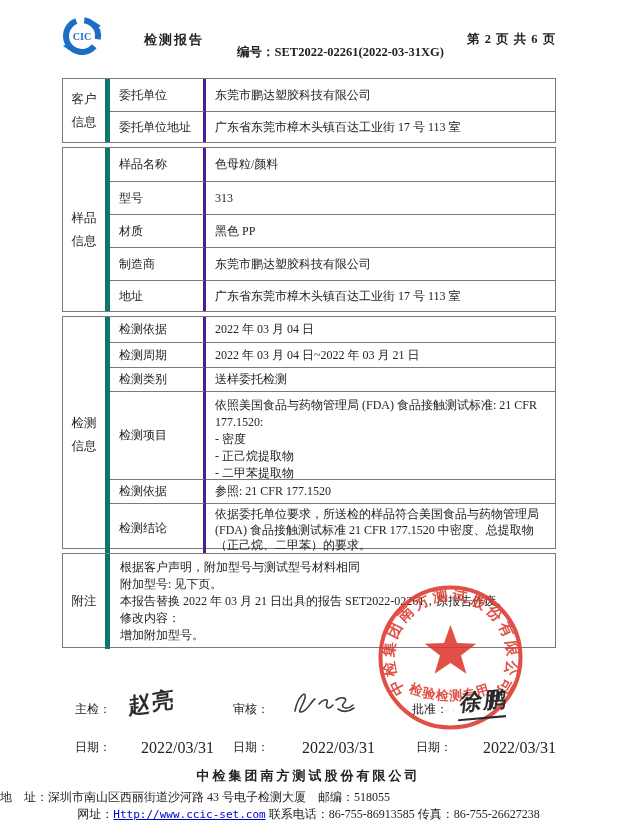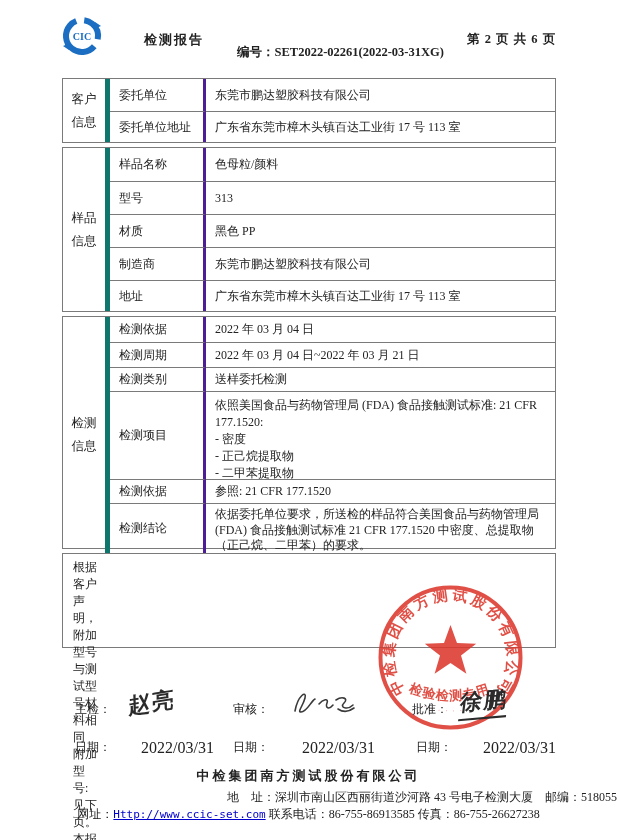--- a/index.html
+++ b/index.html
@@ -35,21 +35,21 @@
   .sig-label { position:absolute; font-size:12px; z-index:4; }
   .sig-name  { position:absolute; font-size:22px; font-weight:bold; color:#2b2b2b; z-index:4;
                transform:rotate(-9deg) skewX(-8deg); letter-spacing:2px; }
   .sig-name.approver { transform:rotate(-5deg) skewX(-12deg); border-bottom:2px solid #2b2b2b; padding-bottom:1px; }
   .sig-scribble { position:absolute; z-index:4; }
   .date-label { position:absolute; font-size:12px; }
   .date-value { position:absolute; font-size:16px; }
   
   .ft-company { position:absolute; top:767px; left:0; width:100%; text-align:center;
                 font-size:13px; font-weight:bold; letter-spacing:3px; }
-  .ft-address { position:absolute; top:789px; left:0; width:100%; text-align:right; font-size:12px; }
+  .ft-address { position:absolute; top:789px; left:0; width:100%; text-align:left; font-size:12px; }
   .ft-web { position:absolute; top:806px; left:0; width:100%; text-align:center; font-size:12px; }
   .ft-web a { color:#0000cc; text-decoration:underline; font-family:"DejaVu Sans Mono", monospace; font-size:11px; }
 </style>
 </head>
 <body>
 
 <div class="page">
 
   <svg class="logo" viewBox="0 0 42 42">
     <circle cx="21" cy="21" r="16" fill="none" stroke="#1b6ec2" stroke-width="6" stroke-dasharray="58 8 26 8" transform="rotate(40 21 21)"></circle>
@@ -101,20 +101,21 @@
 - 密度
 - 正己烷提取物
 - 二甲苯提取物</div>
     <div class="cell lab bt">检测依据</div>
     <div class="cell bt">参照: 21 CFR 177.1520</div>
     <div class="cell lab bt">检测结论</div>
     <div class="cell bt concl">依据委托单位要求，所送检的样品符合美国食品与药物管理局 (FDA) 食品接触测试标准 21 CFR 177.1520 中密度、总提取物（正己烷、二甲苯）的要求。</div>
   </div>
 
   <div class="box" id="box4">
+    <div class="sec">附注</div>
     <div class="note-content">根据客户声明，附加型号与测试型号材料相同
 附加型号: 见下页。
 本报告替换 2022 年 03 月 21 日出具的报告 SET2022-02261，原报告作废。
 修改内容：
 增加附加型号。</div>
   </div>
 
   <svg class="stamp" viewBox="0 0 160 160">
     <defs>
       <path id="ringPath" d="M 36.0,115.6 A 57,57 0 1 1 123.4,115.6" fill="none"></path>

